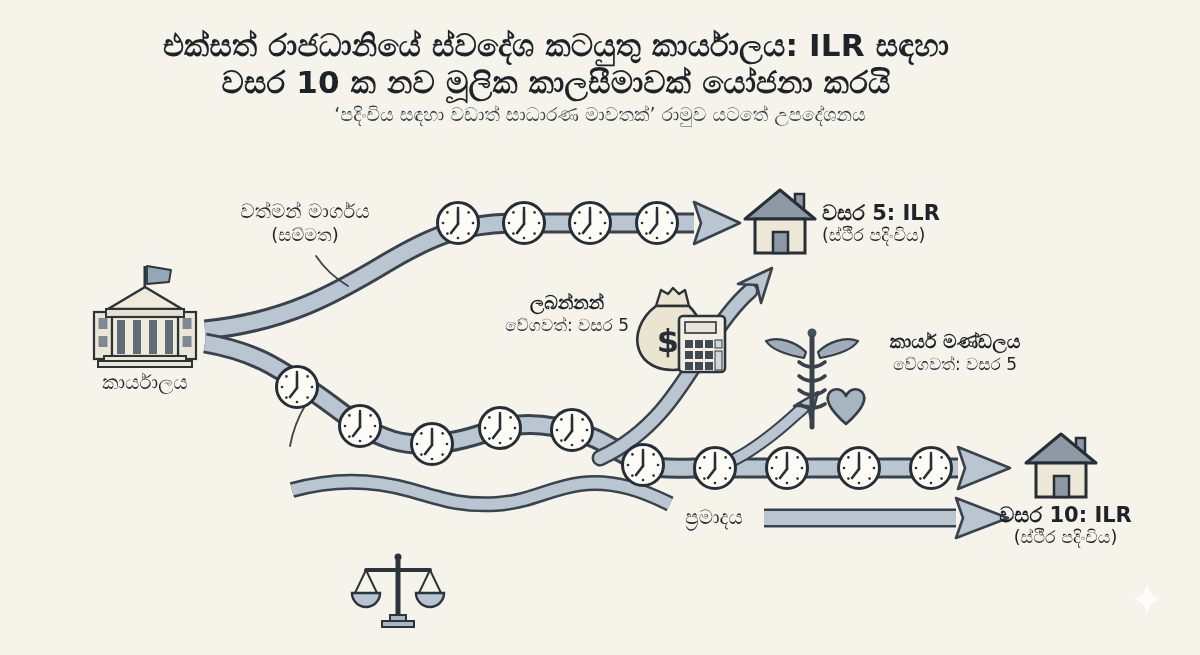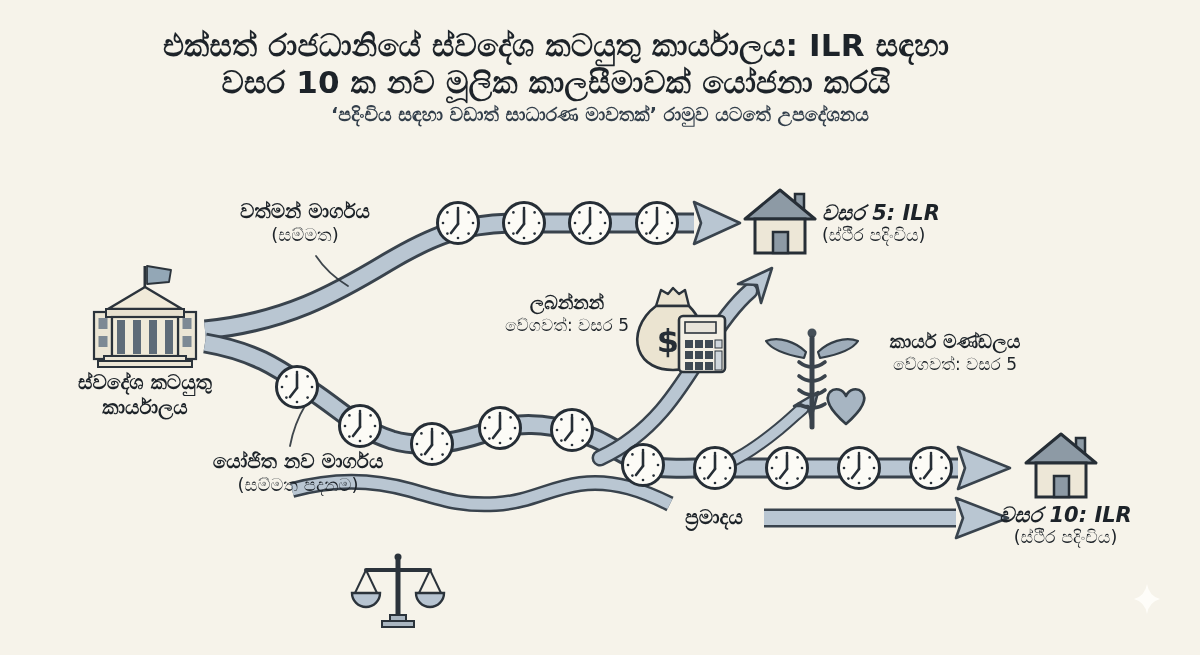--- a/index.html
+++ b/index.html
@@ -6,26 +6,26 @@
   #stage{
     position:relative;width:1200px;height:655px;overflow:hidden;
     background:var(--bg,#f6f3ea);
     font-family:"DejaVu Sans","Liberation Sans",sans-serif;
     color:#1d2329;
   }
   #diagram{position:absolute;left:0;top:0;}
   .lbl{position:absolute;text-align:center;line-height:1.24;color:#1d2329;}
   .left{text-align:left;}
   .t1{font-size:31px;font-weight:700;width:1112px;left:0;letter-spacing:.2px;}
-  .sub{font-size:19px;font-weight:700;color:#333f4b;width:1200px;left:0;}
-  .b20{font-size:20px;font-weight:700;}
+  .sub{font-size:19px;font-weight:400;color:#333f4b;width:1200px;left:0;}
+  .b20{font-size:20px;font-weight:400;}
   .b19{font-size:19px;font-weight:700;}
   .r18{font-size:18px;font-weight:400;}
   .r17{font-size:17px;font-weight:400;}
-  .house-title{font-size:21px;font-weight:700;line-height:1.15;font-style:italic;}
+  .house-title{font-size:21px;font-weight:700;line-height:1.15;}
   .house-sub{font-size:17.5px;font-weight:400;}
   .impact{font-size:18px;line-height:1.1;}
   .impact .hl{display:inline-block;background:var(--highlight,#e7dfc4);
     padding:4px 10px 5px 10px;border-radius:3px;margin-bottom:1px;}
   .impact b{font-weight:700;}
   .rib-dark{fill:none;stroke:#39434d;}
   .rib-light{fill:none;stroke:#b9c6d2;}
   .head{fill:#b9c6d2;stroke:#39434d;stroke-width:2.6;stroke-linejoin:round;}
   .conn{fill:none;stroke:#2b333b;stroke-width:1.8;stroke-linecap:round;opacity:.9;}
 </style>
@@ -182,21 +182,20 @@
     </g>
 
     <path d="M1147,584 Q1149,596 1160,599 Q1149,602 1147,614 Q1145,602 1134,599 Q1145,596 1147,584 Z" fill="#fefdf9"></path>
   </svg>
 
   <div class="lbl t1" style="top:26px">එක්සත් රාජධානියේ ස්වදේශ කටයුතු කාර්යාලය: ILR සඳහා</div>
   <div class="lbl t1" style="top:63px">වසර 10 ක නව මූලික කාලසීමාවක් යෝජනා කරයි</div>
   <div class="lbl sub" style="top:103px">‘පදිංචිය සඳහා වඩාත් සාධාරණ මාවතක්’ රාමුව යටතේ උපදේශනය</div>
 
   <div class="lbl" style="left:55px;top:370px;width:180px">
-    <div class="b20">ස්වදේශ කටයුතු</div>
     <div class="b20">කාර්යාලය</div>
   </div>
 
   <div class="lbl" style="left:200px;top:199px;width:210px">
     <div class="b20">වත්මන් මාර්ගය</div>
     <div class="r18">(සම්මත)</div>
   </div>
 
   <div class="lbl left" style="left:822px;top:201px;width:180px">
     <div class="house-title">වසර 5: ILR</div>
@@ -206,24 +205,20 @@
   <div class="lbl" style="left:487px;top:291px;width:160px">
     <div class="b19">ලබන්නන්</div>
     <div class="r17">වේගවත්: වසර 5</div>
   </div>
 
   <div class="lbl" style="left:860px;top:330px;width:190px">
     <div class="b19">කාර්ය මණ්ඩලය</div>
     <div class="r17">වේගවත්: වසර 5</div>
   </div>
 
-  <div class="lbl" style="left:178px;top:449px;width:240px">
-    <div class="b20">යෝජිත නව මාර්ගය</div>
-    <div class="r18">(සම්මත පදනම)</div>
-  </div>
 
   <div class="lbl b20" style="left:666px;top:505px;width:96px">ප්‍රමාදය</div>
 
   <div class="lbl" style="left:998px;top:503px;width:135px">
     <div class="house-title">වසර 10: ILR</div>
     <div class="house-sub">(ස්ථීර පදිංචිය)</div>
   </div>
 
 
 </div>

